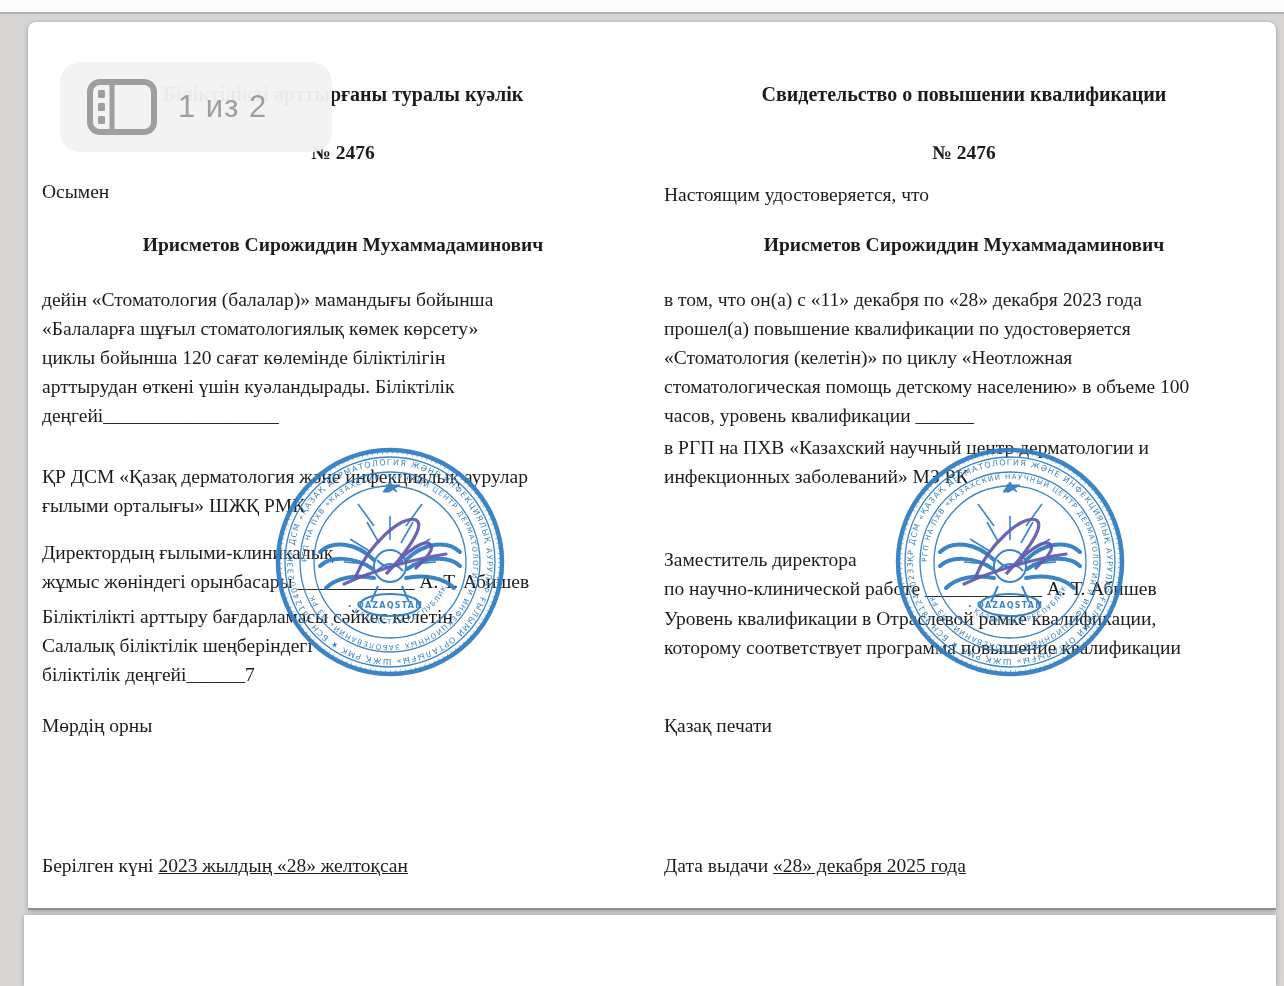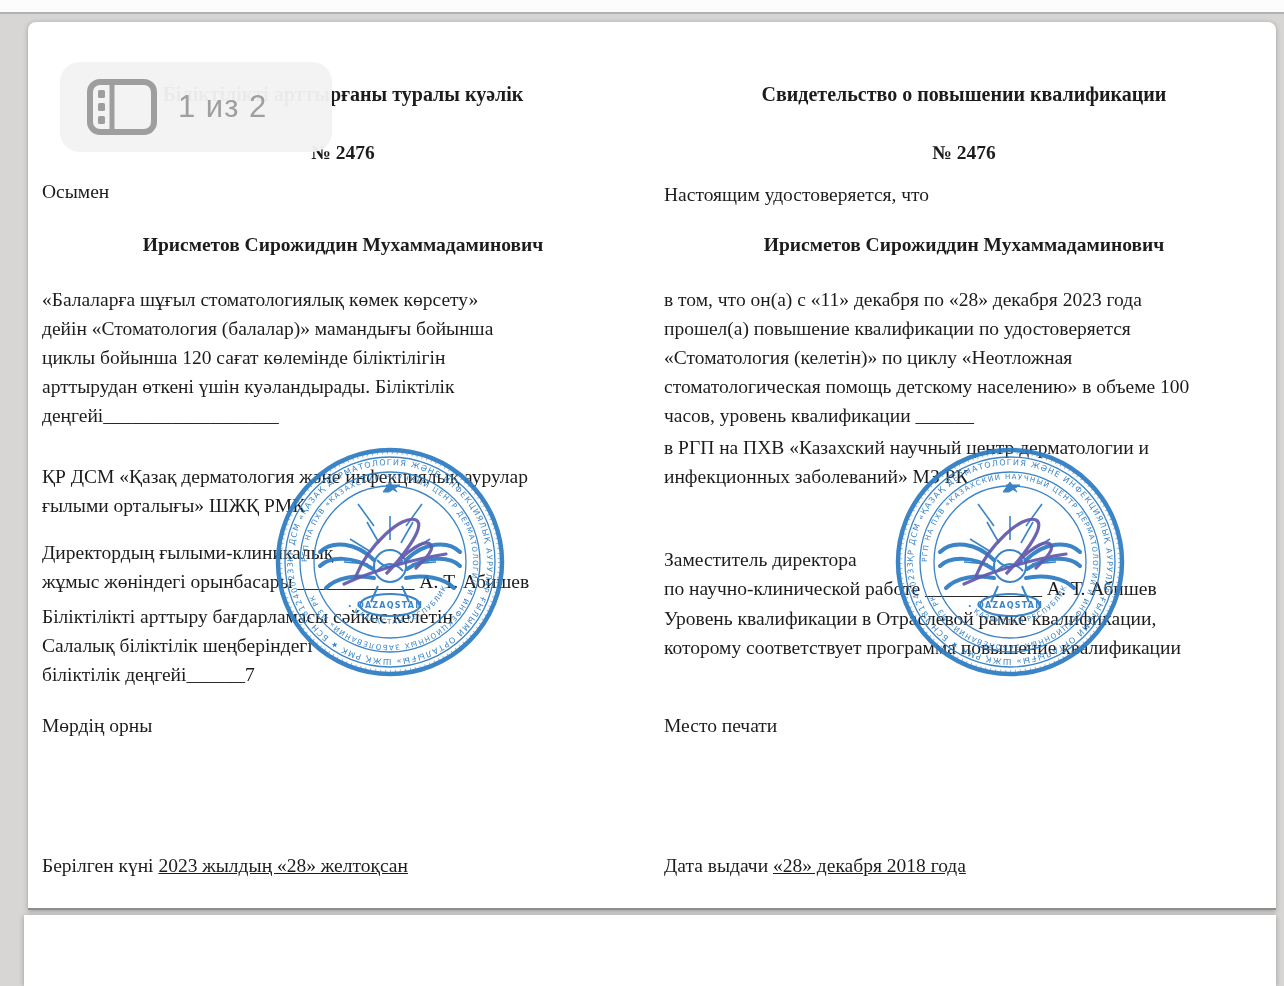--- a/index.html
+++ b/index.html
@@ -60,22 +60,22 @@
 <div class="topbar"></div>
 
 <div class="page page-1">
 
   <div class="col col-left">
     <div class="blk t-center bold title" style="top:58px">Біліктілікті арттырғаны туралы куәлік</div>
     <div class="blk t-center bold" style="top:116px">№ 2476</div>
     <div class="blk" style="top:155px">Осымен</div>
     <div class="blk t-center bold" style="top:208px">Ирисметов Сирожиддин Мухаммадаминович</div>
     <div class="blk" style="top:263px">
+      <div>дейін «Стоматология (балалар)» мамандығы бойынша</div>
       <div>«Балаларға шұғыл стоматологиялық көмек көрсету»</div>
-      <div>дейін «Стоматология (балалар)» мамандығы бойынша</div>
       <div>циклы бойынша 120 сағат көлемінде біліктілігін</div>
       <div>арттырудан өткені үшін куәландырады. Біліктілік</div>
       <div>деңгейі__________________</div>
     </div>
     <div class="blk" style="top:440px">
       <div>ҚР ДСМ «Қазақ дерматология және инфекциялық аурулар</div>
       <div>ғылыми орталығы» ШЖҚ РМК</div>
     </div>
     <div class="blk" style="top:516px">
       <div>Директордың ғылыми-клиникалық</div>
@@ -118,24 +118,24 @@
       <div>
         <span>по научно-клинической работе</span>
         <span>____________</span>
         <span>А. Т. Абишев</span>
       </div>
     </div>
     <div class="blk" style="top:582px">
       <div>Уровень квалификации в Отраслевой рамке квалификации,</div>
       <div>которому соответствует программа повышение квалификации</div>
     </div>
-    <div class="blk" style="top:689px">Место печати</div>
+    <div class="blk" style="top:689px">Қазақ печати</div>
     <div class="blk" style="top:829px">
       <span>Дата выдачи</span>
-      <span class="u">«28» декабря 2018 года</span>
+      <span class="u">«28» декабря 2025 года</span>
     </div>
   </div>
 
   <div class="stamp-wrap stamp-left">
     <svg width="240" height="244" viewBox="0 0 240 244">
       <defs>
         <path id="a-arc1" d="M 120,120 m -97,0 a 97,97 0 1,1 194,0 a 97,97 0 1,1 -194,0"></path>
         <path id="a-arc2" d="M 120,120 m -83,0 a 83,83 0 1,1 166,0 a 83,83 0 1,1 -166,0"></path>
         <path id="a-arcb" d="M 62,142 a 62,62 0 0,0 116,0"></path>
       </defs>

